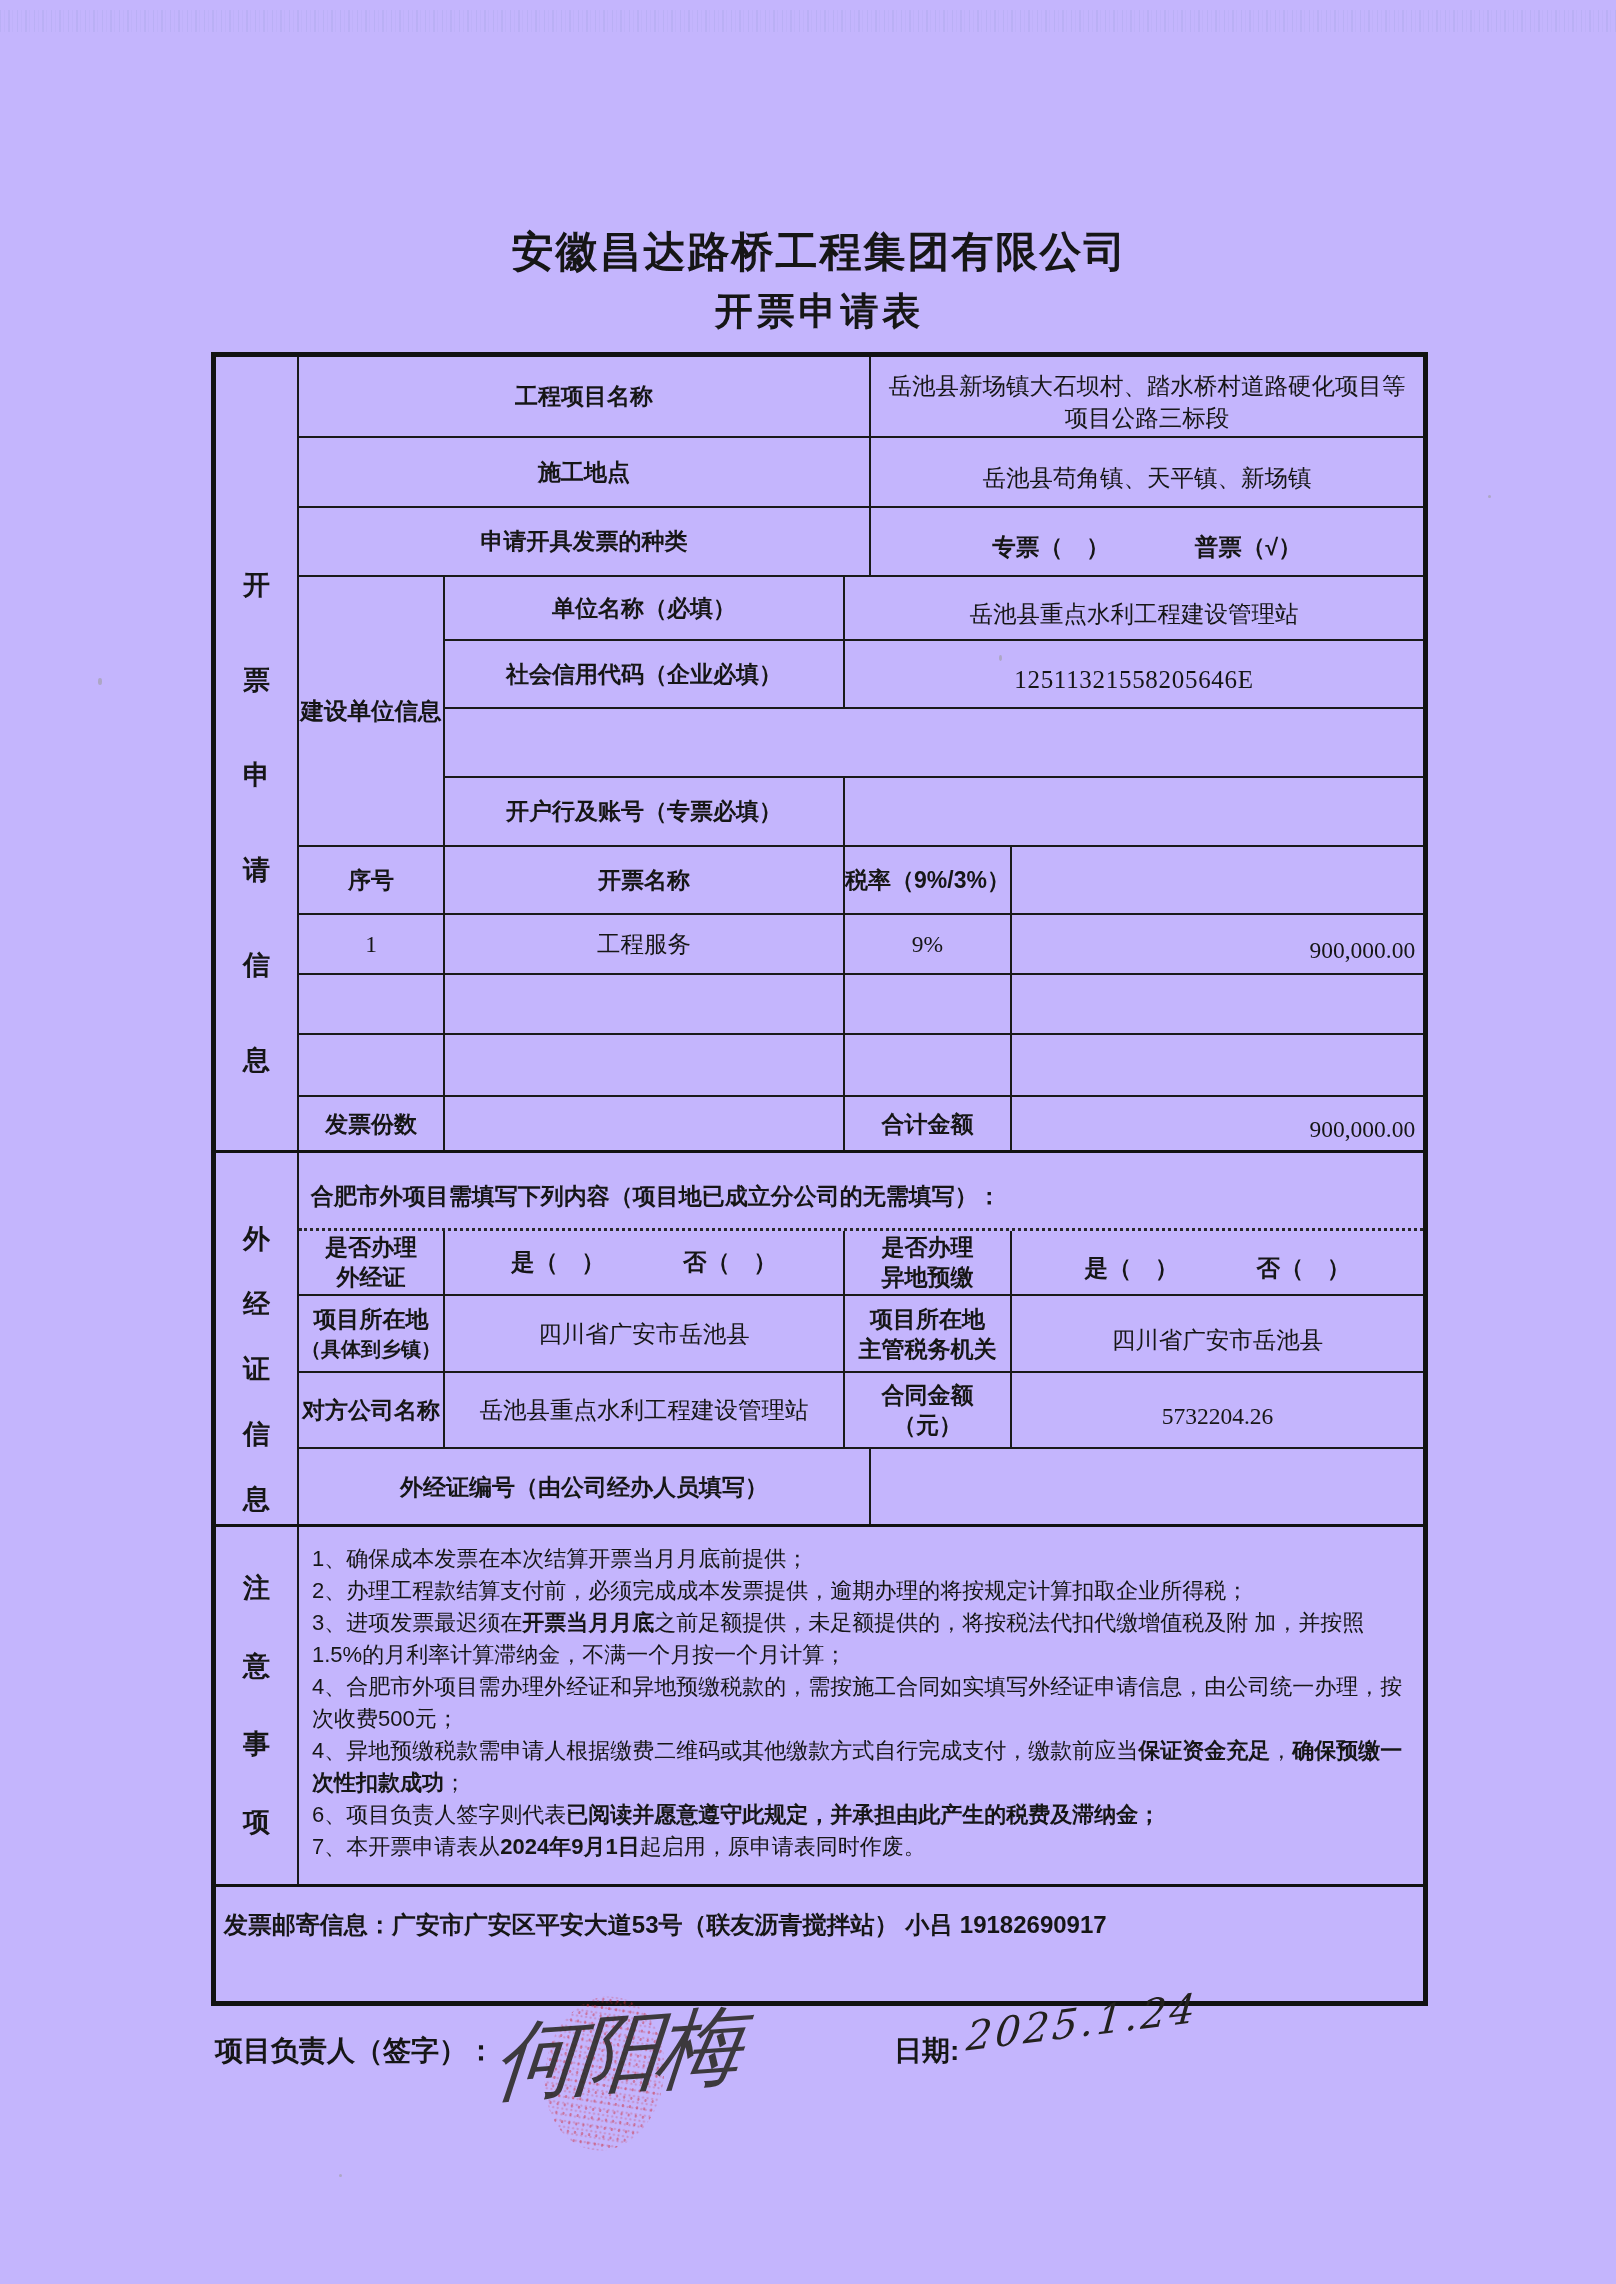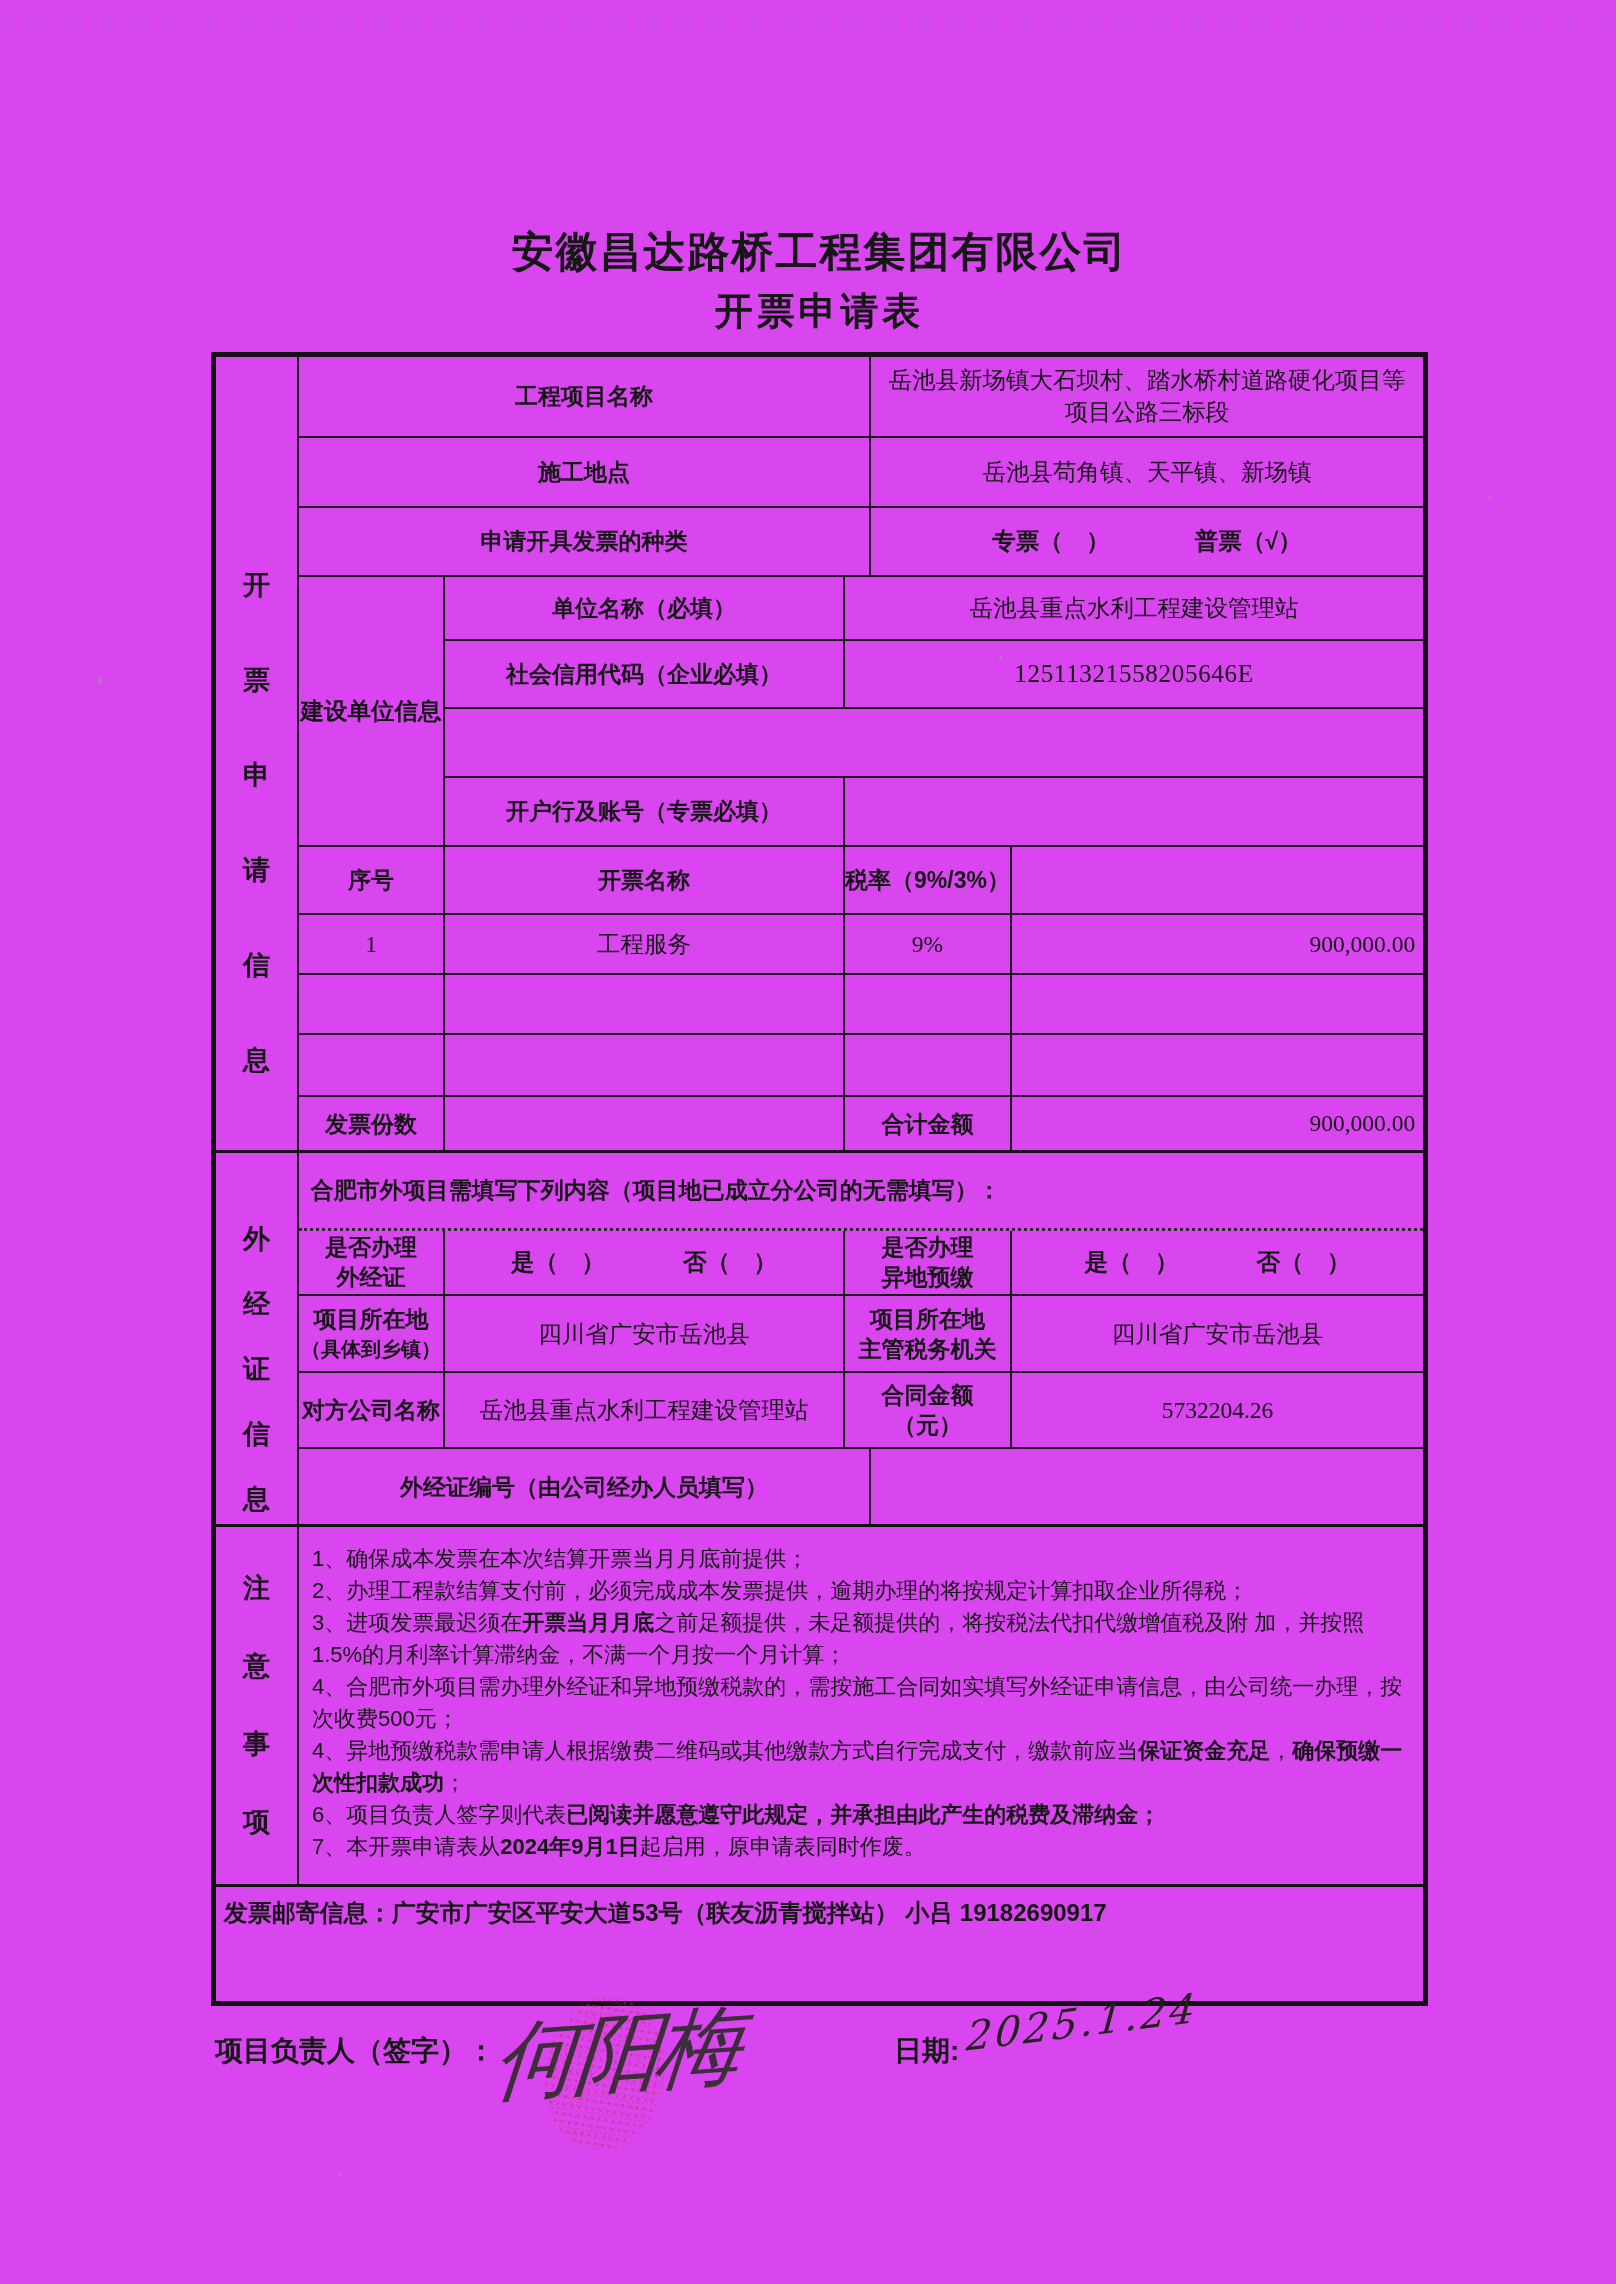--- a/index.html
+++ b/index.html
@@ -1,19 +1,19 @@
 <!DOCTYPE html>
 <html style="font-size:10.4px"><head>
 <meta charset="utf-8">
 <style>
   * { margin:0; padding:0; box-sizing:border-box; }
   html,body { background:#e8e8e8; }
   .page {
     position:relative; width:1617px; height:2284px; margin:0 auto;
-    background:#d946ef; overflow:hidden;
+    background:#c4b5fd; overflow:hidden;
     font-family:"Liberation Sans","DejaVu Sans",sans-serif; color:#161616;
   }
   .scan-noise {
     position:absolute; top:10.4px; left:0; width:1617px; height:22px; opacity:.5;
     background:repeating-linear-gradient(90deg,
       rgba(110,135,185,.22) 0 1.3px, transparent 1.3px 3.9px,
       rgba(110,135,185,.12) 3.9px 4.6px, transparent 4.6px 8.5px);
     filter:blur(0.7px);
   }
   .speck { position:absolute; background:#9a9a98; border-radius:50%; opacity:.55; }
@@ -34,21 +34,21 @@
   .side-a { justify-content:flex-start; padding-top:215px; gap:68px; }
   .side-b { justify-content:flex-start; padding-top:73px; gap:38px; }
   .side-c { justify-content:center; gap:51px; }
   .sec-content { flex:1; display:flex; flex-direction:column; min-width:0; }
 
   .row { display:flex; border-bottom:2.6px solid #1a1a1a; }
   .row.noline { border-bottom:none; }
   .row.dotted { border-bottom:3.3px dotted #2a2a2a; }
   .c { border-right:2.6px solid #1a1a1a; display:flex; flex-direction:column;
        align-items:center; justify-content:center; text-align:center; min-width:0; }
-  .c.grow { flex:1; border-right:none; }
+  .c.grow { flex:1; border-right:none;margin-top:12px; }
   .w263 { width:146px; } .w614 { width:400px; } .w256 { width:167px; } .w877 { width:572px; }
   .lab { font-weight:700; font-size:23px; line-height:30px; }
   .lab .sub { font-size:20px; }
   .val { font-family:"Liberation Serif","DejaVu Serif",serif; font-size:23.5px; font-weight:400; }
   .amt { align-items:flex-end; padding-right:7.8px; }
   .kind-val { flex-direction:row; gap:85px; font-weight:700; font-size:23.5px; }
   .yesno { flex-direction:row; gap:78px; font-weight:700; font-size:23.5px; }
   .code { letter-spacing:0.7px; font-size:25px; }
   .pad { padding:0 10.4px; }
 

